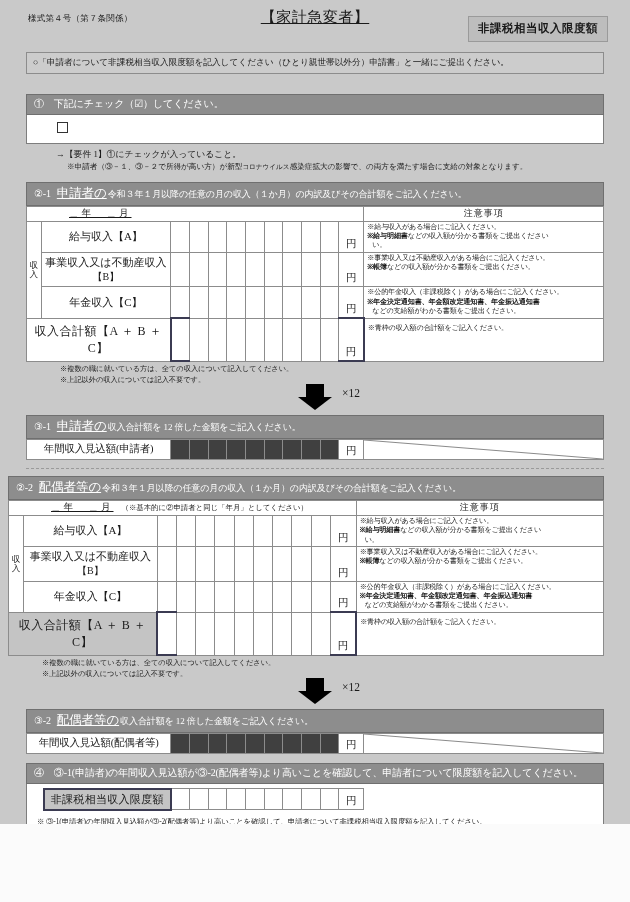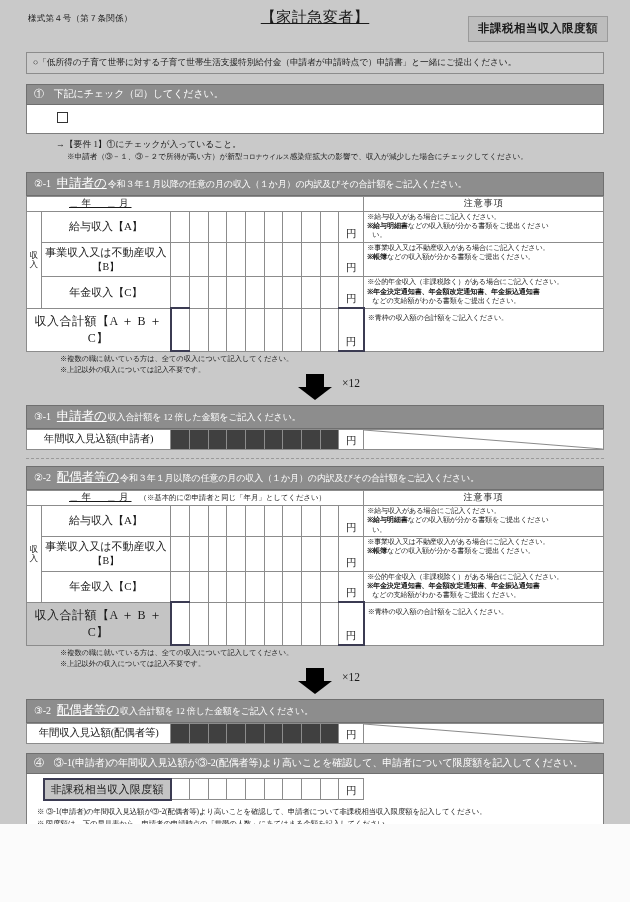--- a/index.html
+++ b/index.html
@@ -303,32 +303,32 @@
     <div class="topbar">
       <div class="form-code">様式第４号（第７条関係）</div>
       <div class="title-wrap">
         <div class="title-sub">【家計急変者】</div>
       </div>
       <div class="target-badge">非課税相当収入限度額</div>
     </div>
 
     <div class="block">
       <div class="notice-box">
-        <div class="notice-line">○「低所得の子育て世帯に対する子育て世帯生活支援特別給付金（申請者が申請時点で）申請書」と一緒にご提出ください。</div>
-      </div>
-    </div>
-
-    <div class="block" style="margin-top:10px;">
+        <div class="notice-line">○「申請者について非課税相当収入限度額を記入してください（ひとり親世帯以外分）申請書」と一緒にご提出ください。</div>
+      </div>
+    </div>
+
+    <div class="block" style="margin-top:20px;">
       <div class="sec-header">①　下記にチェック（☑）してください。</div>
       <div class="check-box-area">
         <span class="chk"></span>
       </div>
       <div class="req-note">
         <div class="req-line-1">→【要件 1】①にチェックが入っていること。</div>
-        <div class="req-line-2"><span>※申請者（③－１、③－２で所得が高い方）が新型</span><span class="tiny-kana">コロナウイルス</span><span>感染症拡大の影響で、収入が減少した場合にチェックしてください。</span></div>
+        <div class="req-line-2"><span>※申請者（③－１、③－２で所得が高い方）が新型</span><span class="tiny-kana">コロナウイルス</span><span>感染症拡大の影響で、の両方を満たす場合に支給の対象となります。</span></div>
       </div>
     </div>
 
     <div class="block" style="margin-top:10px;">
       <div class="sec-header"><span class="num">②-1</span>&nbsp;&nbsp;<span class="big">申請者の</span><span class="sm">令和３年１月以降の任意の月の収入（１か月）の内訳及びその合計額をご記入ください。</span></div>
 
       <table class="inc">
         <colgroup>
           <col style="width:14px">
             <col style="width:125px">
@@ -472,21 +472,21 @@
                   <line x1="0" y1="0" x2="231" y2="20" stroke="#555" stroke-width="0.7"></line>
                 </svg>
           </td>
         </tr>
       </tbody>
         </table>
     </div>
 
     <div class="sep-dashed"></div>
 
-    <div class="block" style="margin-top:7px;">
+    <div class="block" style="margin-top:7px;margin-left:8px;">
       <div class="sec-header"><span class="num">②-2</span>&nbsp;&nbsp;<span class="big">配偶者等の</span><span class="sm">令和３年１月以降の任意の月の収入（１か月）の内訳及びその合計額をご記入ください。</span></div>
 
       <table class="inc">
         <colgroup>
           <col style="width:14px">
             <col style="width:125px">
           <col style="width:18px">
             <col style="width:18px">
             <col style="width:18px">
             <col style="width:18px">

